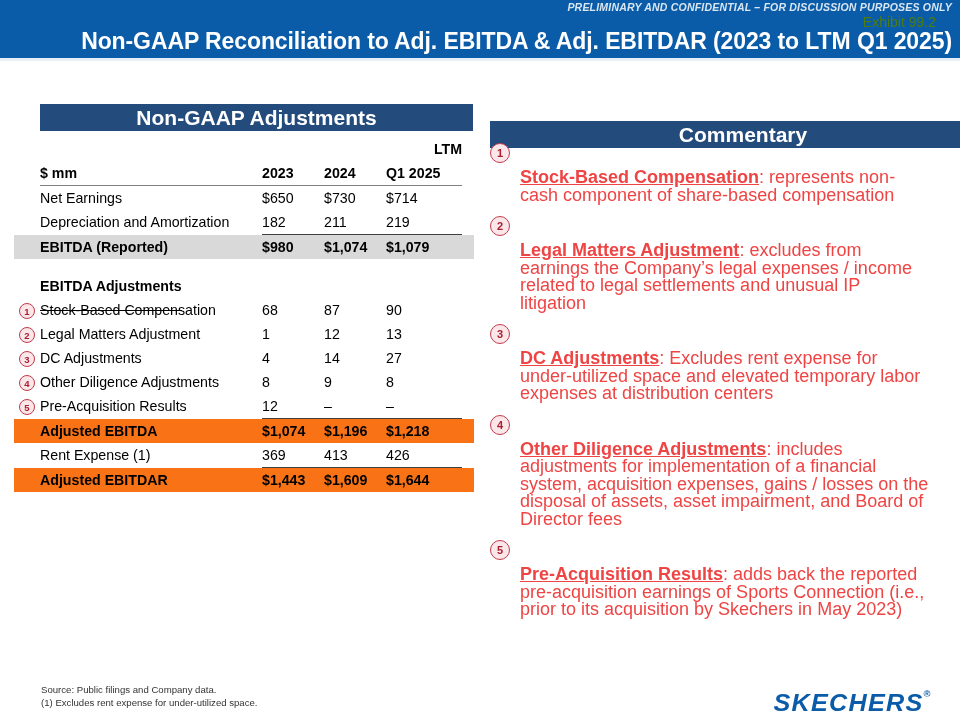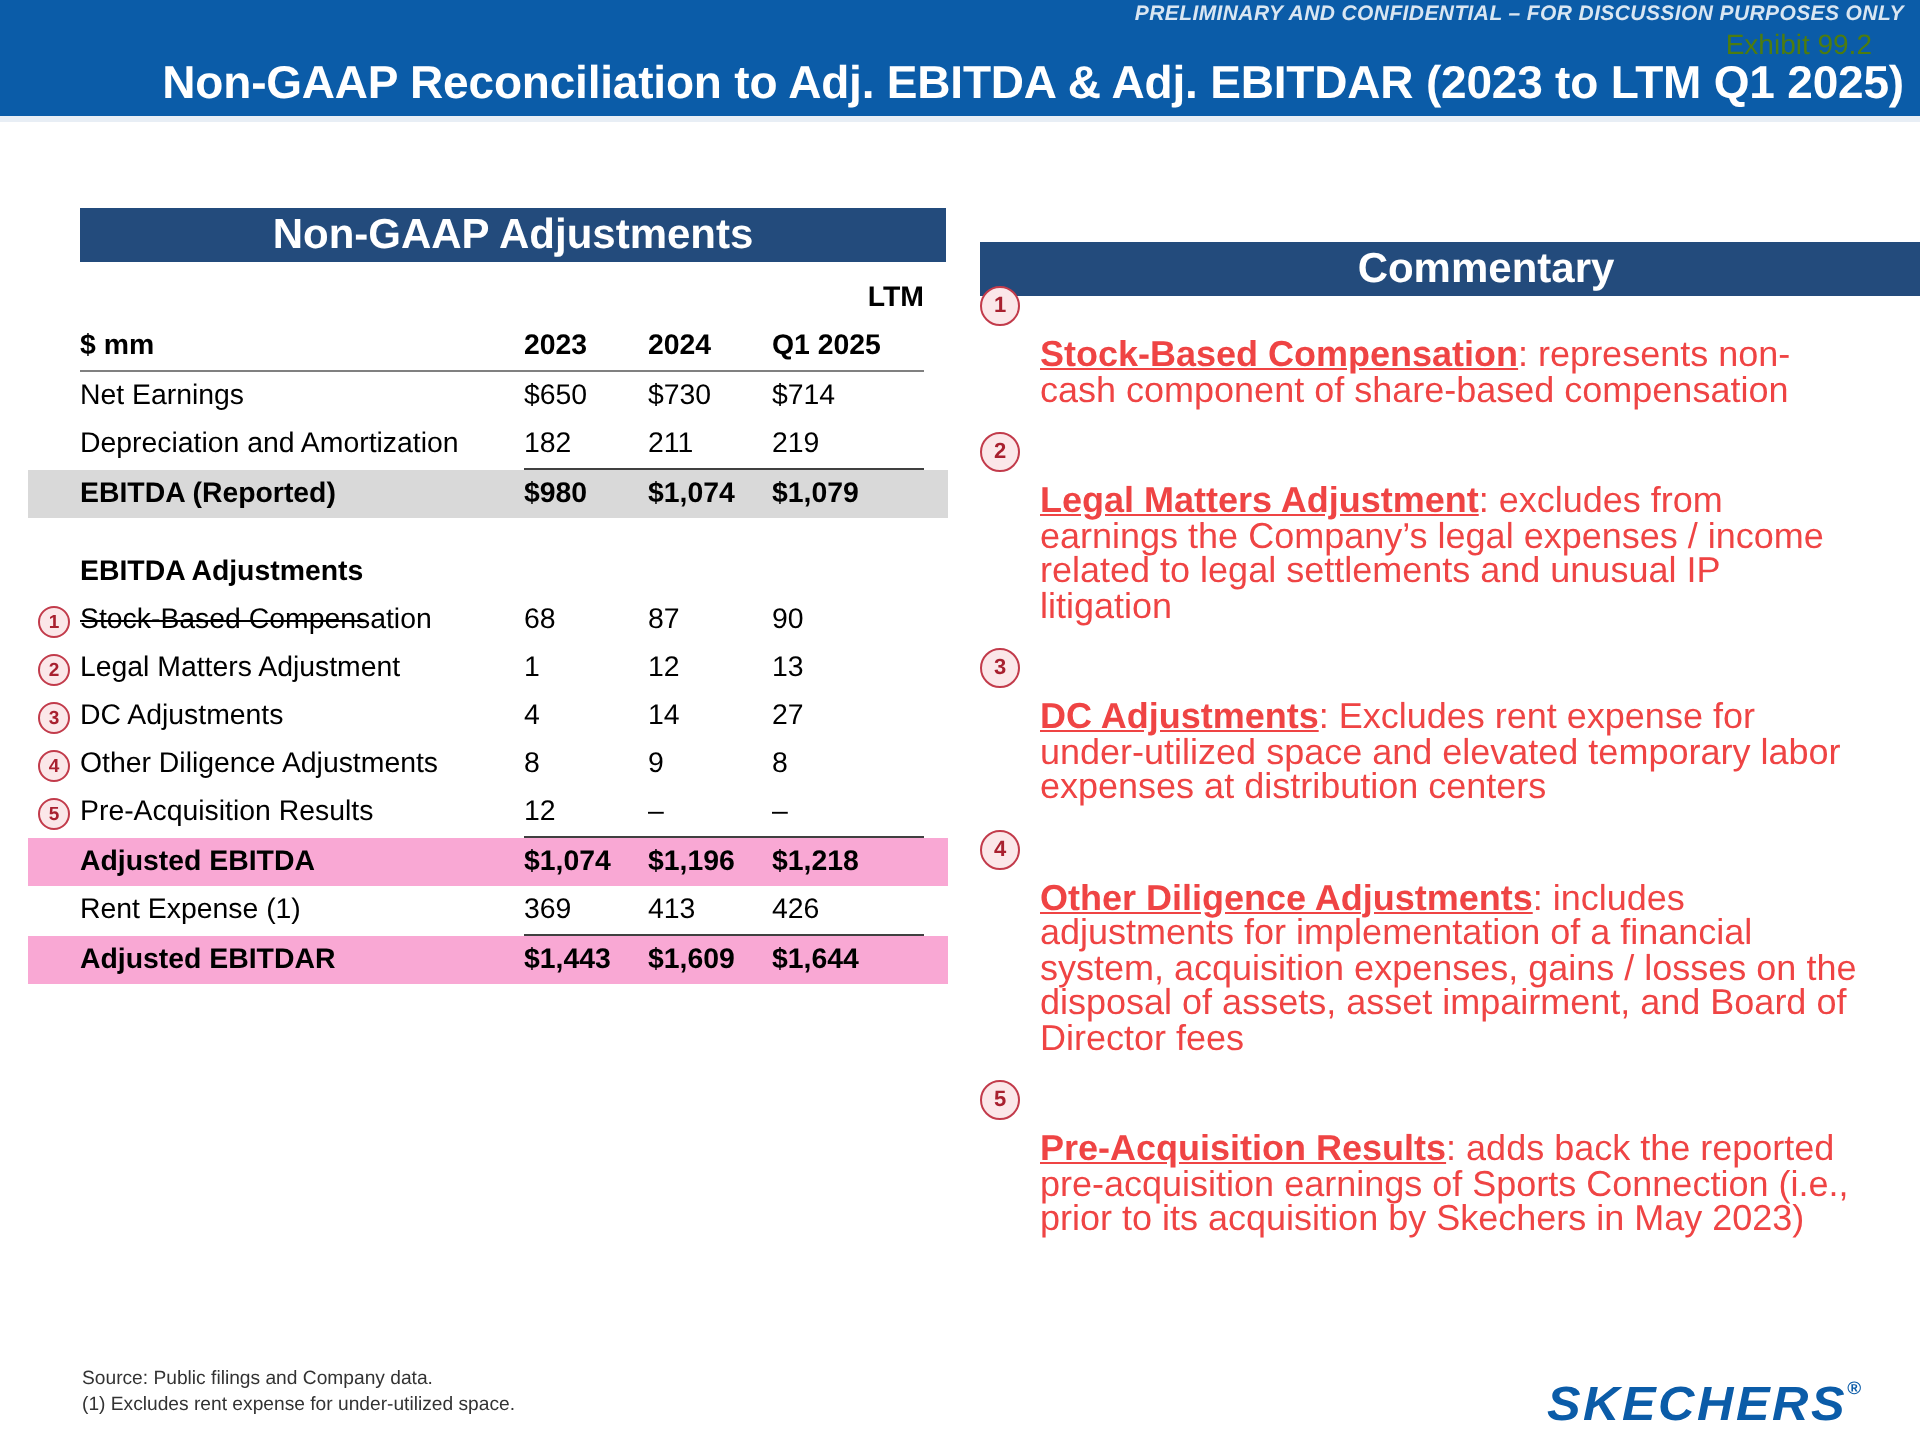--- a/index.html
+++ b/index.html
@@ -118,21 +118,21 @@
     height: 18px;
     line-height: 18px;
     font-weight: bold;
     text-align: right;
     padding-right: 6px;
     vertical-align: bottom;
   }
 
   
   tr.shade-gray td { background: #D9D9D9; font-weight: bold; }
-  tr.shade-blue td { background: #f9a8d4; font-weight: bold; }
+  tr.shade-blue td { background: #f97316; font-weight: bold; }
 
   
   td.topline { border-top: 1.4px solid #404040; }
   td.fullline { border-top: 1.2px solid #808080; }
 
   tr.spacer td { height: 15px; line-height: 15px; }
 
   
   td.subhead {
     font-weight: bold;

